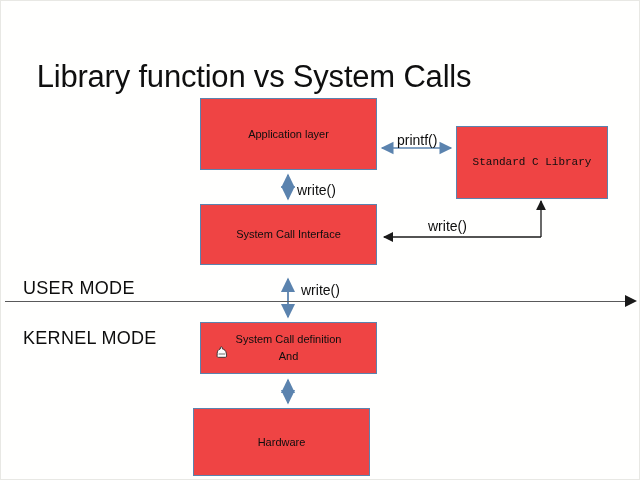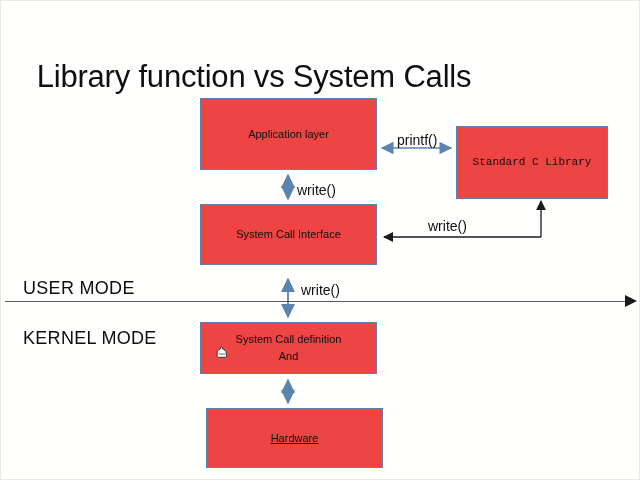--- a/index.html
+++ b/index.html
@@ -49,21 +49,21 @@
     font-size: 11px;
     line-height: 17px;
     z-index: 3;
   }
   .box .label { display: block; }
 
   #box-application   { left: 199px; top: 97px;  width: 177px; height: 72px; }
   #box-syscall-if    { left: 199px; top: 203px; width: 177px; height: 61px; }
   #box-stdclib       { left: 455px; top: 125px; width: 152px; height: 73px; font-family: Liberation Mono, monospace; }
   #box-syscall-def   { left: 199px; top: 321px; width: 177px; height: 52px; }
-  #box-hardware      { left: 205px; top: 407px; width: 177px; height: 60px; text-decoration: underline; }
+  #box-hardware      { left: 192px; top: 407px; width: 177px; height: 68px; }
 
   
   #mode-divider {
     position: absolute;
     left: 4px;
     top: 300px;
     width: 626px;
     height: 1px;
     background: #59595a;
     z-index: 2;

